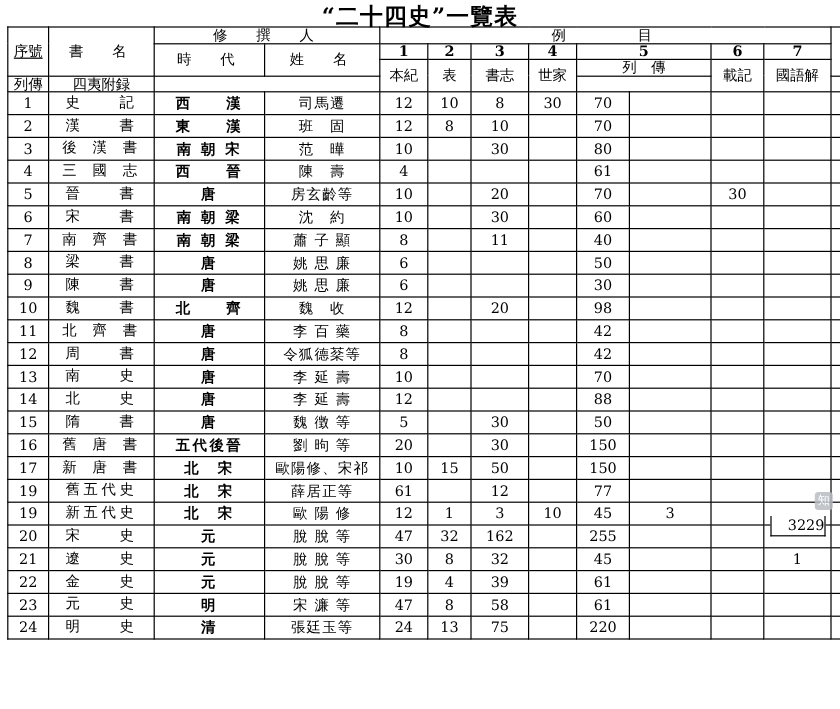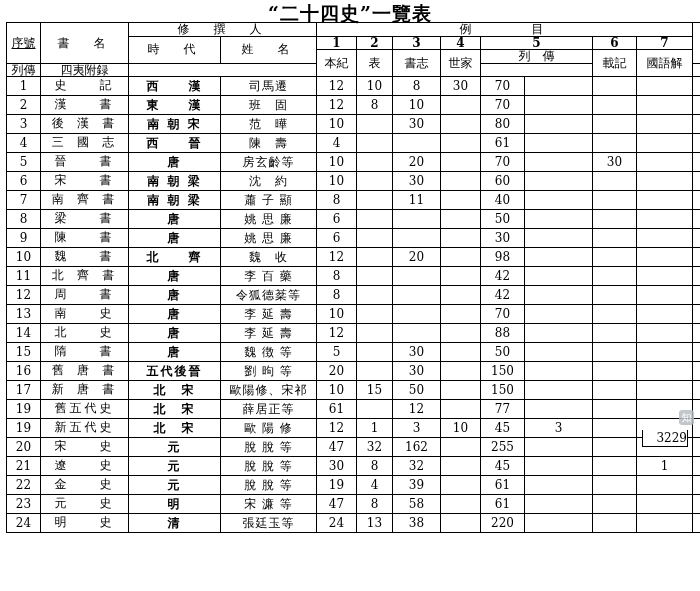--- a/index.html
+++ b/index.html
@@ -536,21 +536,21 @@
           <td class="c-num"></td>
           <td class="c-vol">210</td>
         </tr>
         <tr class="rowH">
           <td class="c-idx">24</td>
           <td class="c-book">明　　史</td>
           <td class="c-era">清</td>
           <td class="c-name">張廷玉等</td>
           <td class="c-num">24</td>
           <td class="c-num">13</td>
-          <td class="c-num">38</td>
+          <td class="c-num">75</td>
           <td class="c-num"></td>
           <td class="c-num">220</td>
           <td class="c-num"></td>
           <td class="c-num"></td>
           <td class="c-num"></td>
           <td class="c-vol">332</td>
         </tr>
       </tbody>
   </table>
 

